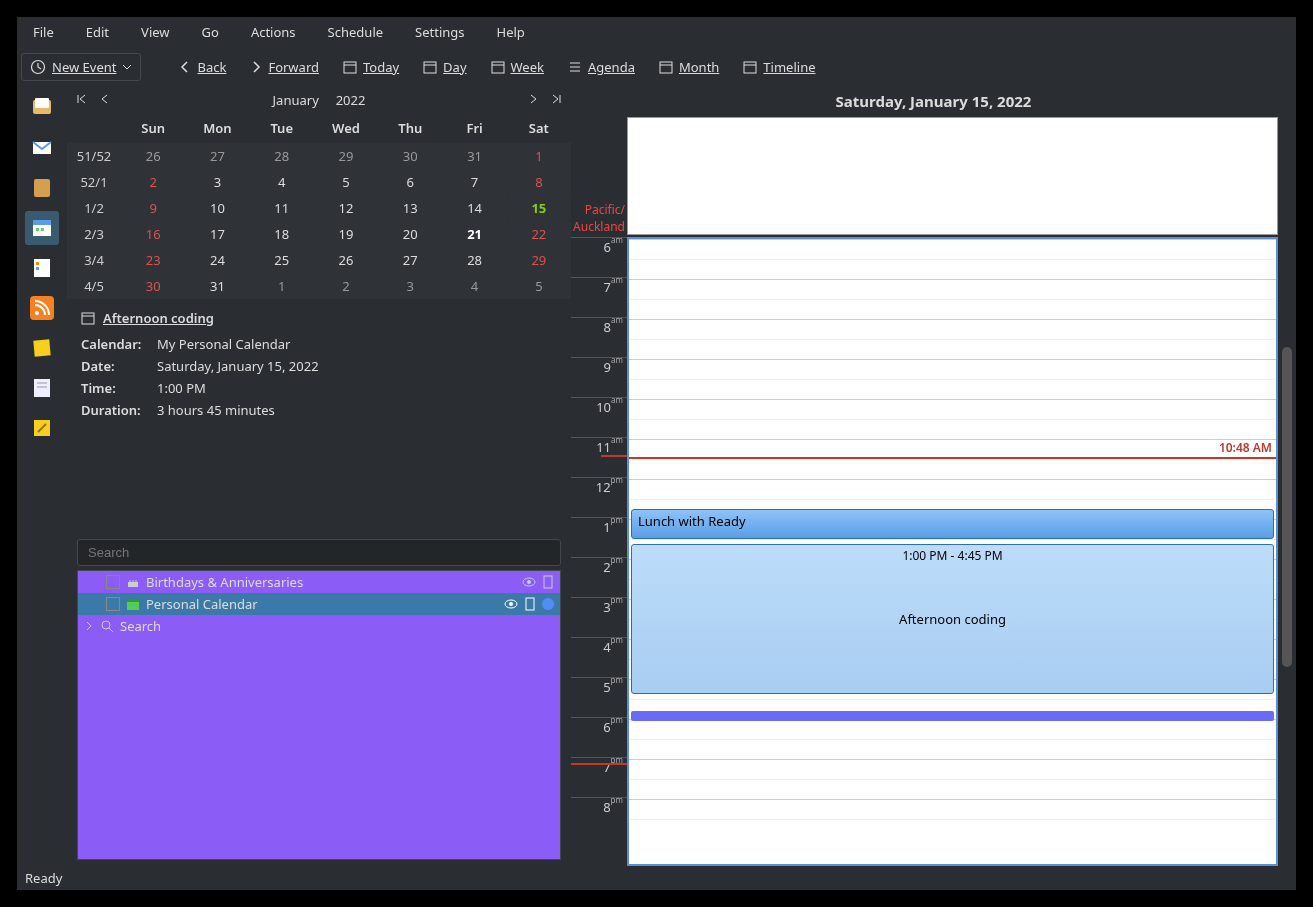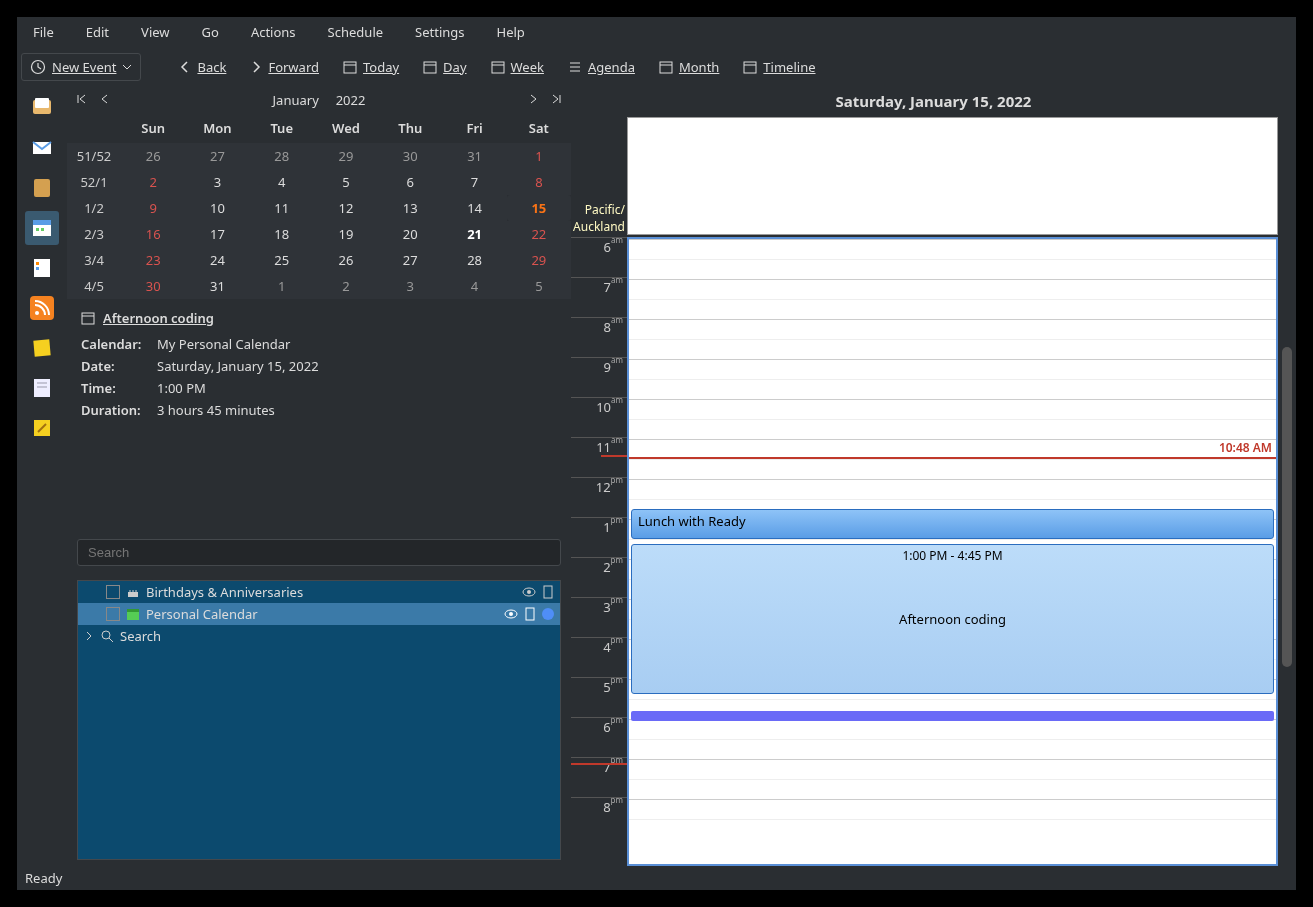--- a/index.html
+++ b/index.html
@@ -104,21 +104,21 @@
 }
 .dp-head { padding: 6px 0; font-weight: 600; }
 .dp-week { padding: 4px 0; color: #ccc; }
 .dp-day {
   padding: 4px 0;
   cursor: default;
 }
 .dp-day.dim { color: #999; }
 .dp-day.red { color: #d9534f; }
 .dp-day.bold { font-weight: 700; color: #fff; }
-.dp-day.selected { background: #3b7aa8; color: #f97316; font-weight: 700; border-radius: 3px; }
+.dp-day.selected { background: #3b7aa8; color: #84cc16; font-weight: 700; border-radius: 3px; }
 .dp-grid .hl { background: #2f3338; }
 
 .event-detail {
   padding: 10px 14px 8px 14px;
   font-size: 13px;
 }
 .ed-title {
   display: flex;
   align-items: center;
   gap: 8px;
@@ -136,23 +136,23 @@
   width: 100%;
   background: #232629;
   border: 1px solid #44484c;
   color: #dcdcdc;
   padding: 5px 10px;
   border-radius: 3px;
   font-size: 13px;
 }
 
 .cal-tree {
-  margin: 10px 10px 6px 10px;
+  margin: 0 10px 6px 10px;
   border: 1px solid #44484c;
-  background: #0c4a6e;
+  background: #8b5cf6;
   flex: 1;
   overflow: auto;
   text-align: right;
 }
 .tree-row {
   display: flex;
   align-items: center;
   gap: 6px;
   padding: 2px 6px;
 }
@@ -183,21 +183,21 @@
   background: #fff;
   height: 118px;
   margin: 0 18px 2px 0;
   position: relative;
   border: 1px solid #999;
 }
 .tz-label {
   position: absolute;
   bottom: 2px;
   left: -60px;
-  color: #fef9c3;
+  color: #ef4444;
   font-size: 12px;
   text-align: right;
   width: 56px;
 }
 
 .time-grid-wrap {
   flex: 1;
   display: flex;
   margin-right: 4px;
   position: relative;

